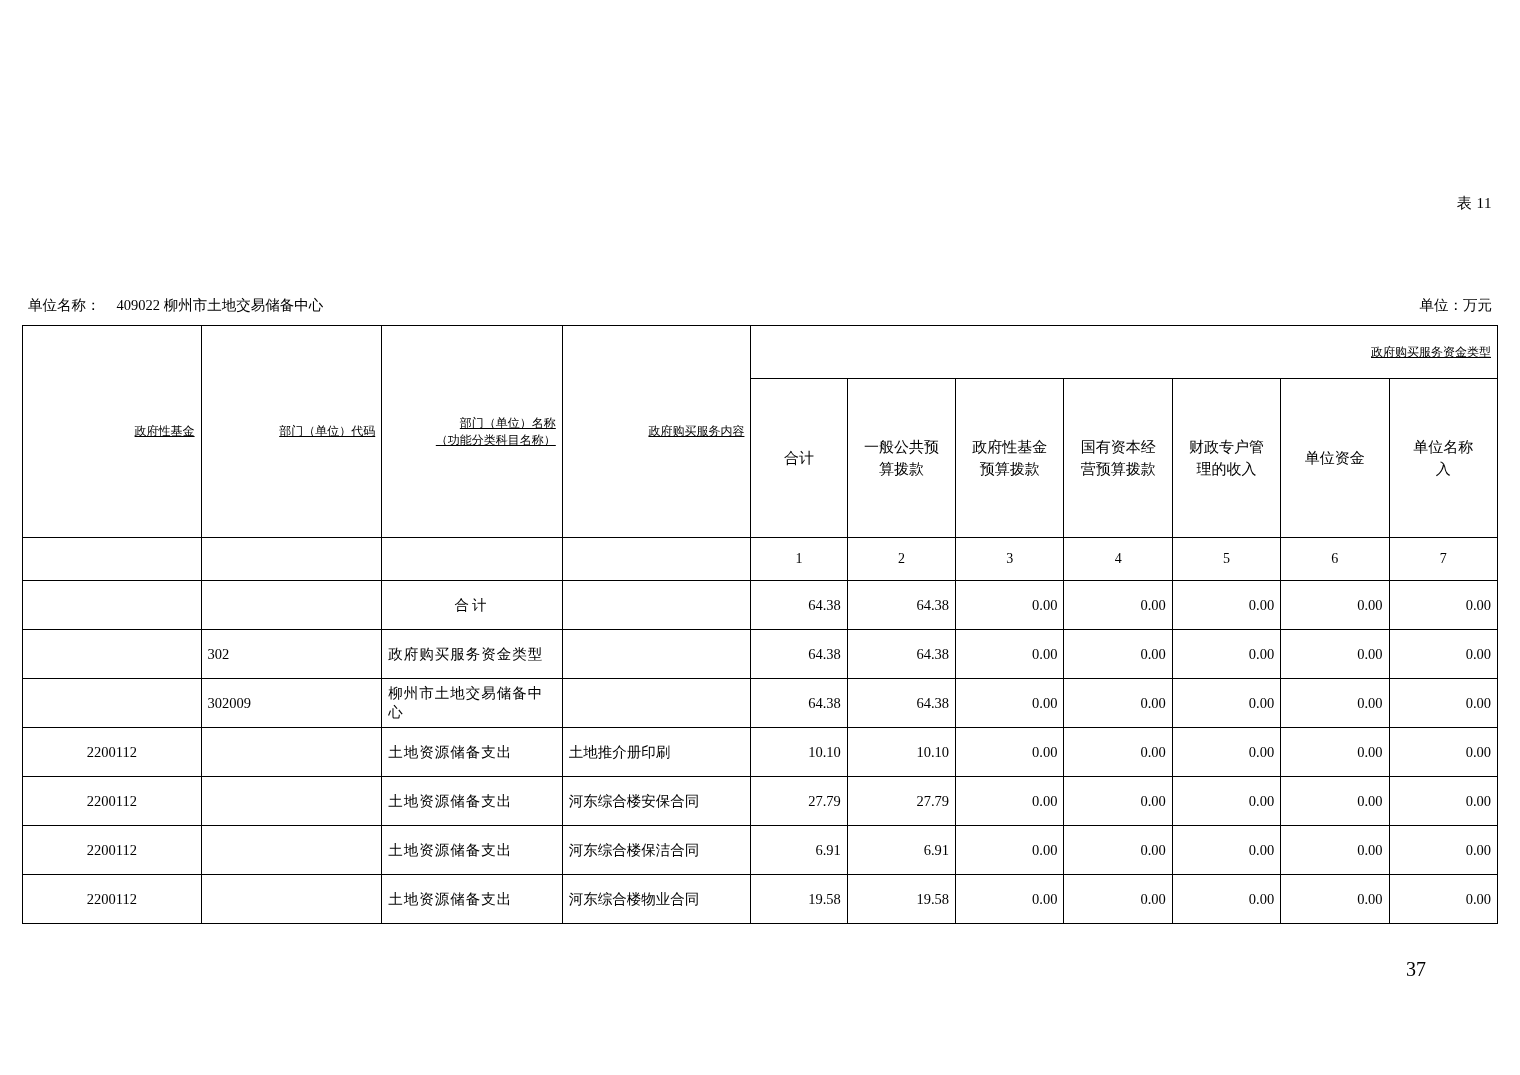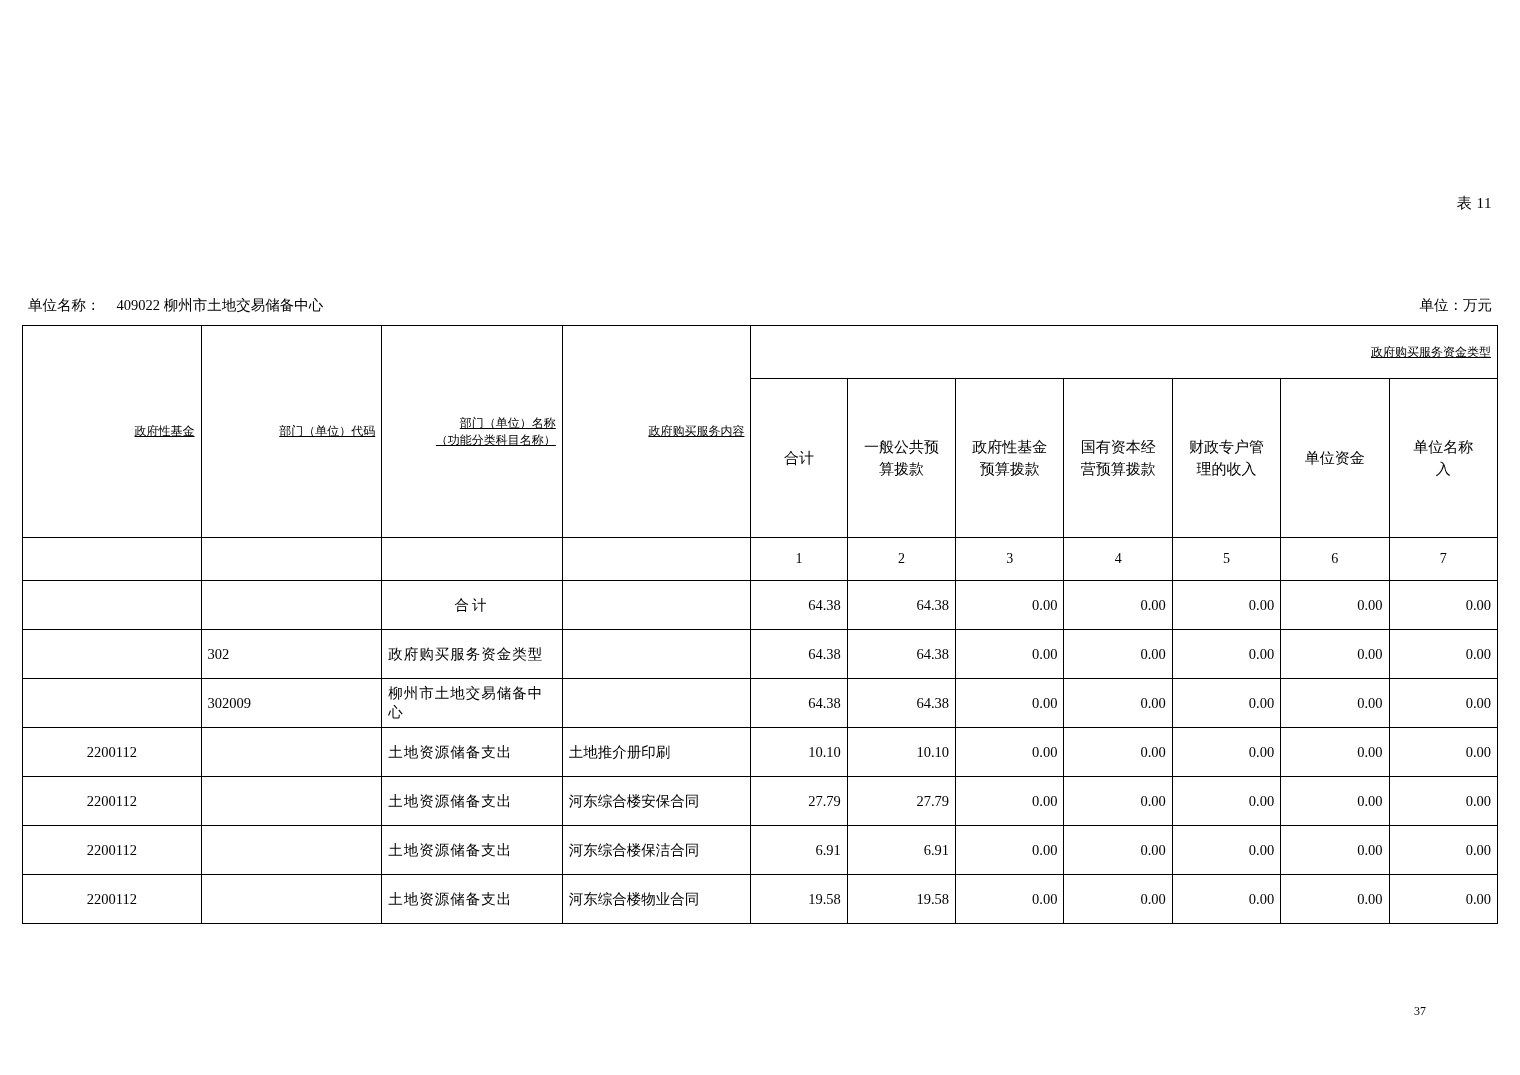--- a/index.html
+++ b/index.html
@@ -121,22 +121,22 @@
     padding-right: 16px;
   }
   .note {
     position: absolute;
     left: 130px;
     font-size: 14.5px;
   }
   .page-number {
     position: absolute;
     right: 94px;
-    top: 1004px;
-    font-size: 12px;
+    top: 958px;
+    font-size: 20px;
   }
 </style>
 </head>
 <body>
 
 <div class="page">
 
   <div class="sheet-label">表 11</div>
 
 

